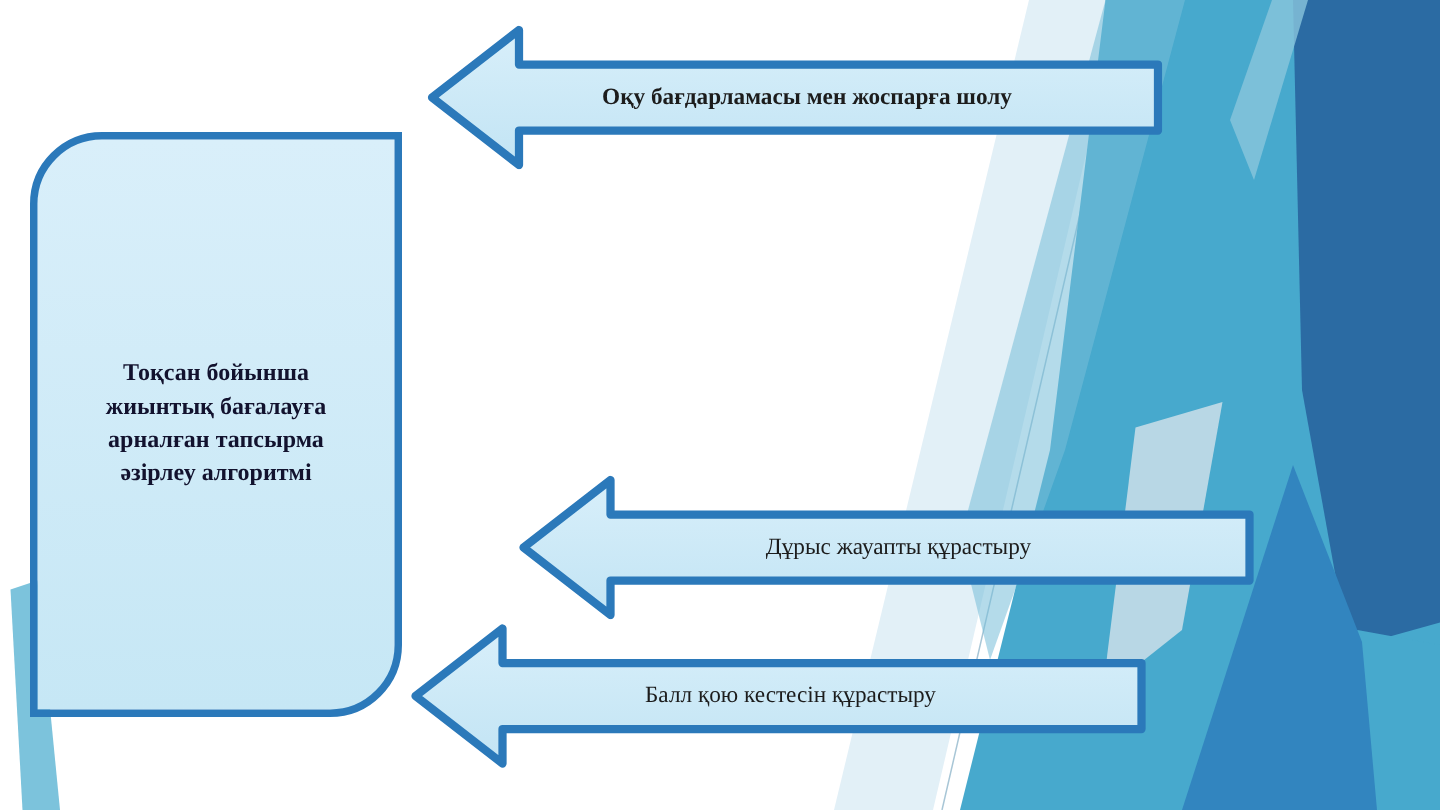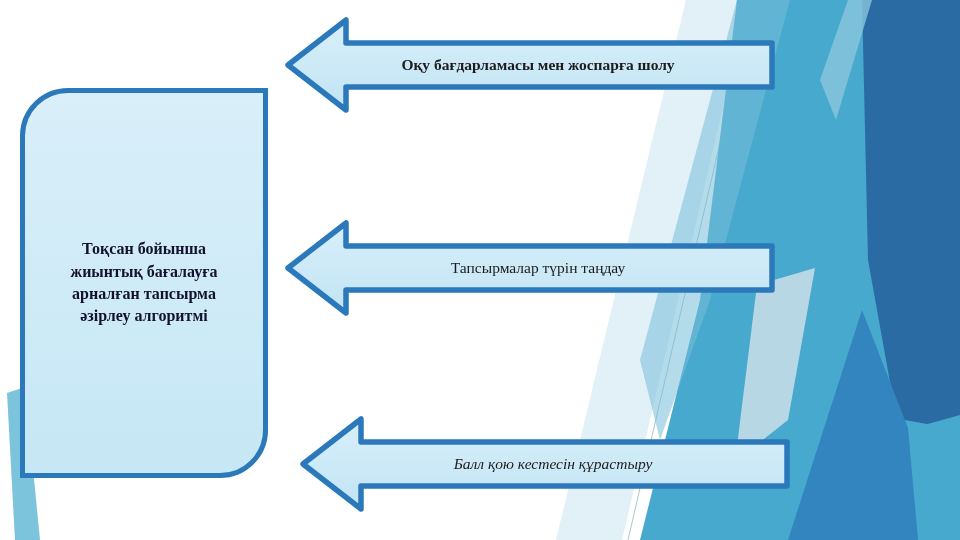--- a/index.html
+++ b/index.html
@@ -38,21 +38,21 @@
     position:absolute;inset:0;
     display:flex;align-items:center;justify-content:center;
     font-size:15.5px;color:#1c1c1c;
     padding:0 14px 0 30px;box-sizing:border-box;
     text-align:center;
   }
   .pos1{left:285px;top:17px;font-weight:bold;}
   .pos2{left:346px;top:117px;}
   .pos3{left:285px;top:220px;}
   .pos4{left:346px;top:317px;}
-  .pos5{left:300px;top:416px;font-style:italic;}
+  .pos5{left:274px;top:416px;}
 </style>
 </head>
 <body>
 
 <div class="slide">
 
   <svg class="bg" viewBox="0 0 960 540" aria-hidden="true">
     <defs>
       <linearGradient id="arrFill" x1="0" y1="0" x2="0" y2="1">
         <stop offset="0" stop-color="#d8effa"></stop>
@@ -87,27 +87,27 @@
   </div>
 
   <div class="arrow pos1">
     <svg viewBox="0 0 490 96">
       <polygon points="3,48 61,3 61,26 487,26 487,70 61,70 61,93" fill="url(#arrFill)" stroke="#2b79ba" stroke-width="5.5" stroke-linejoin="round"></polygon>
     </svg>
     <span class="arrow-label">Оқу бағдарламасы мен жоспарға шолу</span>
   </div>
 
 
-  <div class="arrow pos3">
+
+  <div class="arrow pos4">
     <svg viewBox="0 0 490 96">
       <polygon points="3,48 61,3 61,26 487,26 487,70 61,70 61,93" fill="url(#arrFill)" stroke="#2b79ba" stroke-width="5.5" stroke-linejoin="round"></polygon>
     </svg>
-    <span class="arrow-label">Тапсырмалар түрін таңдау</span>
+    <span class="arrow-label">Дұрыс жауапты құрастыру</span>
   </div>
-
 
   <div class="arrow pos5">
     <svg viewBox="0 0 490 96">
       <polygon points="3,48 61,3 61,26 487,26 487,70 61,70 61,93" fill="url(#arrFill)" stroke="#2b79ba" stroke-width="5.5" stroke-linejoin="round"></polygon>
     </svg>
     <span class="arrow-label">Балл қою кестесін құрастыру</span>
   </div>
 
 </div>
 

